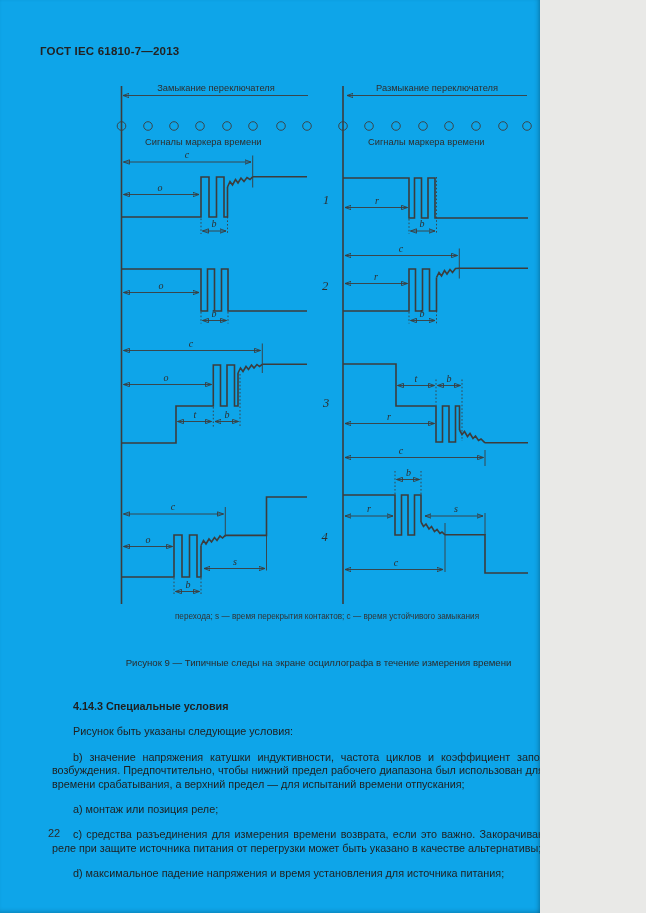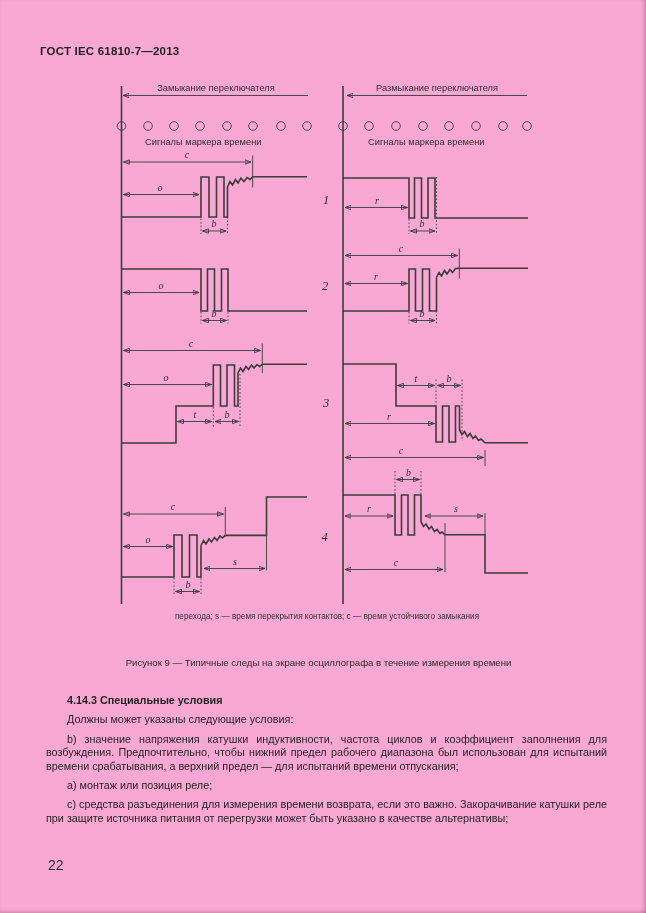--- a/index.html
+++ b/index.html
@@ -1,19 +1,19 @@
 <!DOCTYPE html>
 <html lang="ru"><head>
 <meta charset="utf-8">
 <style>
   html,body{margin:0;padding:0;background:#e9e9e7;}
   .page{
     position:relative;
-    width:646px;height:913px;
-    background:#f9a8d4;
+    width:540px;height:913px;
+    background:#0ea5e9;
     overflow:hidden;
     font-family:"Liberation Sans",sans-serif;
     color:#2e2e2e;
     box-shadow:inset -4px 0 5px -3px rgba(0,0,0,.28), inset 0 -4px 5px -3px rgba(0,0,0,.2);
   }
   .doc-header{
     position:absolute;left:40px;top:45px;
     font-size:11.5px;font-weight:bold;letter-spacing:.2px;color:#222;
   }
   .figure-svg{position:absolute;left:0;top:0;}
@@ -34,25 +34,25 @@
   .caption .jline{text-align:justify;text-align-last:justify;}
   .caption .cline{text-align:center;}
   .fig-title{
     position:absolute;left:32px;top:657px;width:573px;
     text-align:center;font-size:9.6px;color:#2b2b2b;
   }
   .body-text{
     position:absolute;left:40px;top:688px;width:573px;
     font-size:10.8px;line-height:13.4px;text-align:justify;color:#1f1f1f;
   }
-  .body-text p{margin:6px;text-indent:21px;}
+  .body-text p{margin:12px;text-indent:21px;}
   .body-text p.hd{font-weight:bold;}
   .page-number{
     position:absolute;left:48px;top:827px;
-    font-size:14px;color:#2b2b2b;margin-top:30px;
+    font-size:11px;color:#2b2b2b;
   }
 </style>
 </head>
 <body>
 
 <div class="page">
 
   <div class="doc-header">ГОСТ IEC 61810-7—2013</div>
 
   <svg class="figure-svg" width="646" height="610" viewBox="0 0 646 610">
@@ -224,21 +224,22 @@
   </svg>
 
   <div class="caption">
     <div class="cline">перехода; s — время перекрытия контактов; c — время устойчивого замыкания</div>
   </div>
 
   <div class="fig-title">Рисунок 9 — Типичные следы на экране осциллографа в течение измерения времени</div>
 
   <div class="body-text">
     <p class="hd">4.14.3 Специальные условия</p>
-    <p>Должны может указаны следующие условия:</p>
+    <p>Рисунок быть указаны следующие условия:</p>
     <p>b) значение напряжения катушки индуктивности, частота циклов и коэффициент заполнения для возбуждения. Предпочтительно, чтобы нижний предел рабочего диапазона был использован для испытаний времени срабатывания, а верхний предел — для испытаний времени отпускания;</p>
     <p>a) монтаж или позиция реле;</p>
     <p>c) средства разъединения для измерения времени возврата, если это важно. Закорачивание катушки реле при защите источника питания от перегрузки может быть указано в качестве альтернативы;</p>
+    <p>d) максимальное падение напряжения и время установления для источника питания;</p>
   </div>
 
   <div class="page-number">22</div>
 
 </div>
 
 </body></html>

